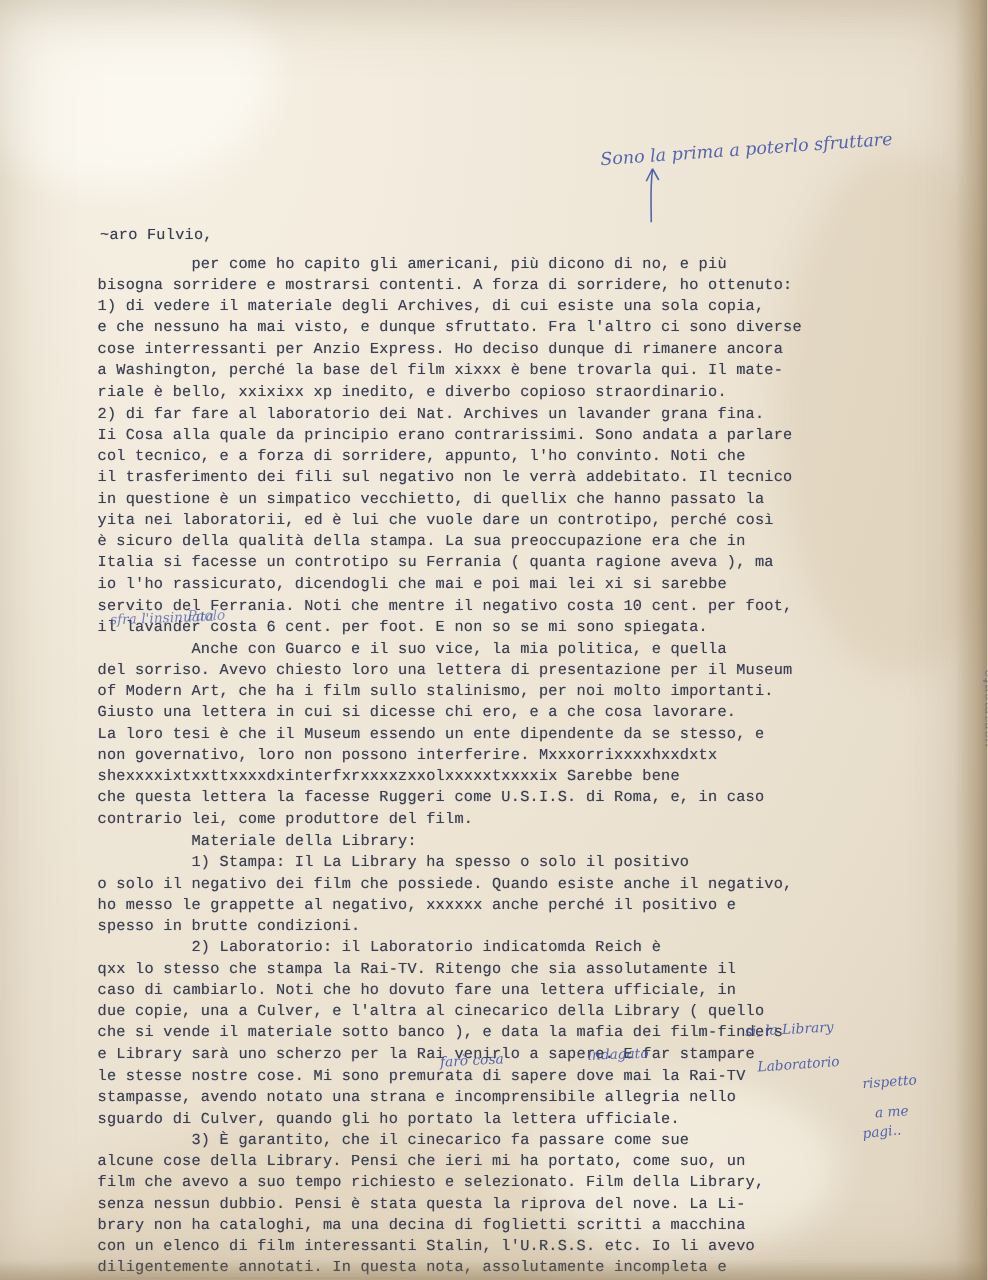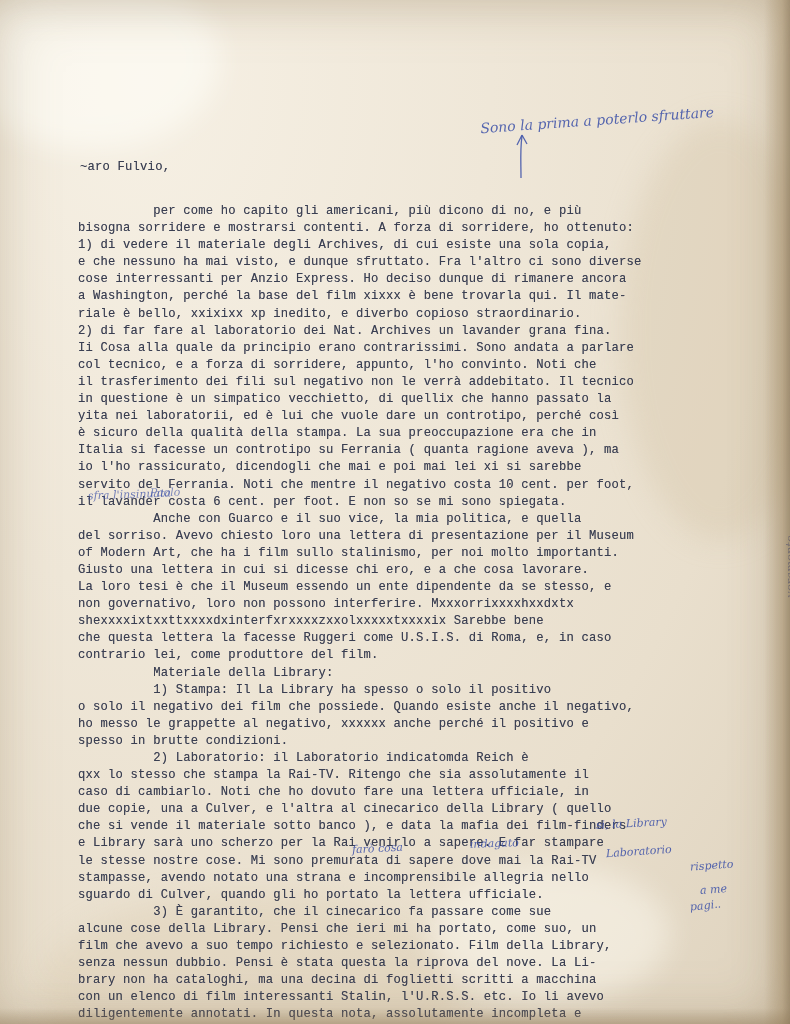--- a/index.html
+++ b/index.html
@@ -40,21 +40,21 @@
   
   .typed{
     position:absolute;
     color:#3a3f52;
     font-size:12.2px;
     line-height:17.1px;
     letter-spacing:.2px;
     white-space:pre-wrap;
     text-shadow:0 0 .6px rgba(60,64,88,.55);
   }
-  #salut{left:80px;top:159px;}
+  #salut{left:80px;top:180px;}
   #body{left:78px;top:203px;width:648px;}
 
   
   .hand{
     position:absolute;
     color:#3a4fa8;
     font-family:"DejaVu Serif", serif;
     font-style:italic;
     font-size:13px;
     line-height:1.15;

